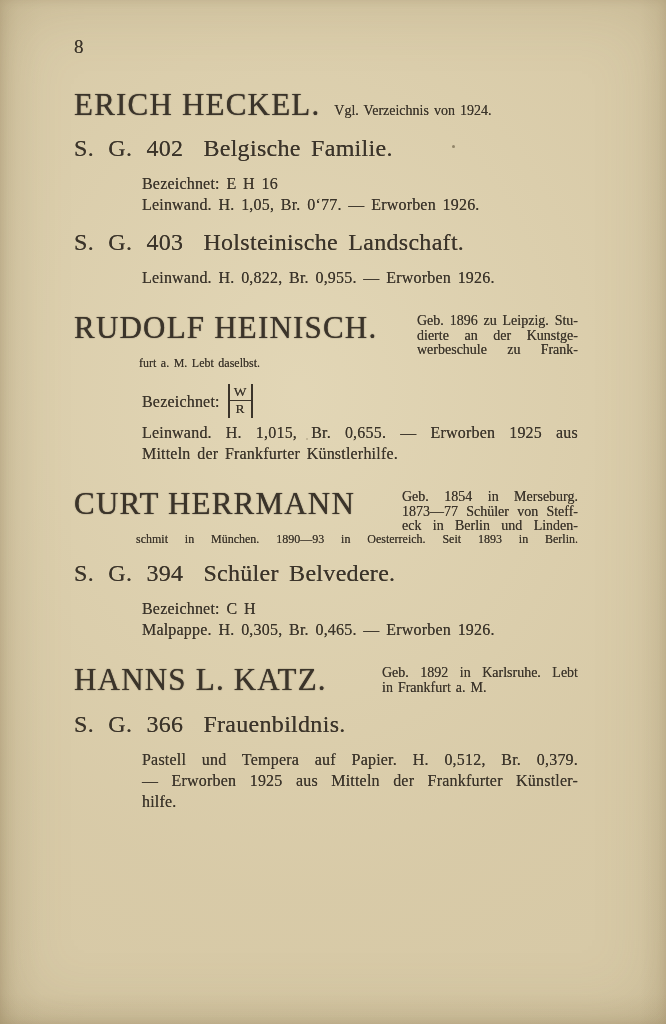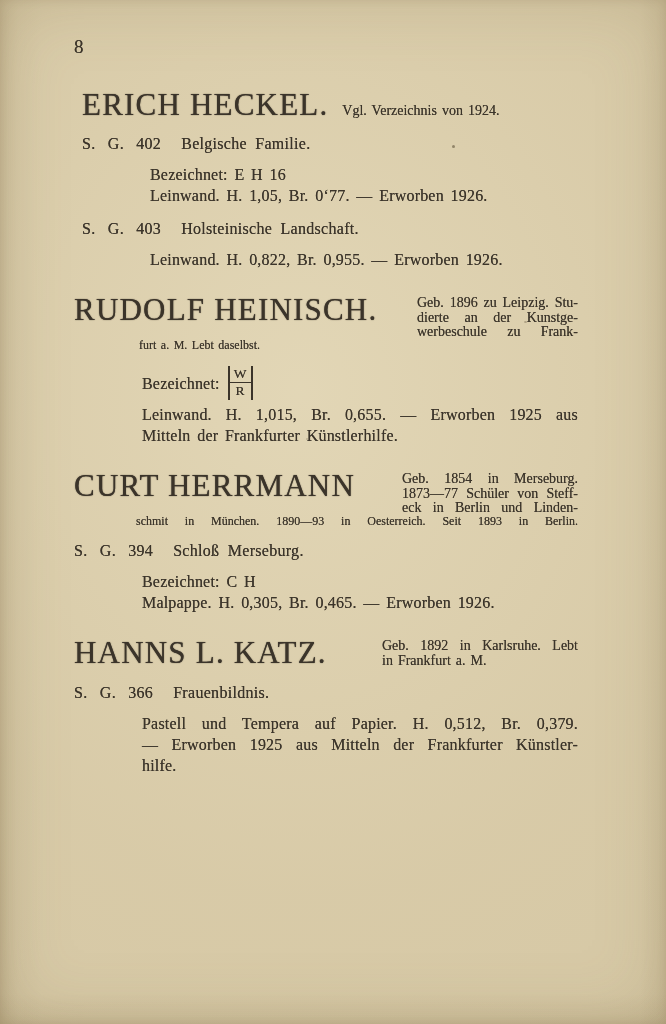--- a/index.html
+++ b/index.html
@@ -61,25 +61,25 @@
     margin-top: -2px;
     word-spacing: 1.5px;
     text-shadow: 0 0 0.4px rgba(59,52,42,0.8);
   }
   .cont-indent-65 { padding-left: 65px; }
   .cont-indent-62 { padding-left: 62px; }
   .bio-continuation.j { text-align: justify; text-align-last: justify; }
   
   .entry-works { margin-top: 14px; }
   .entry { margin-top: 23px; }
-  .entry:first-of-type { margin-top: 0; margin-left: 8px; }
+  .entry:first-of-type { margin-top: 0; }
   .work { margin-top: 14px; }
   .work:first-child { margin-top: 0; }
   .work-heading {
-    font-size: 16px;
+    font-size: 24px;
     word-spacing: 4px;
     letter-spacing: 0.3px;
     text-shadow: 0 0 0.6px rgba(59,52,42,0.85);
   }
   .catalog-no { word-spacing: 8px; margin-right: 20px; }
   .work-details {
     margin-left: 68px;
     margin-top: 11px;
     font-size: 16px;
     line-height: 21px;
@@ -183,21 +183,21 @@
         <div class="artist-bio bio-fill bio-w176">
           <div class="bio-line j">Geb. 1854 in Merseburg.</div>
           <div class="bio-line j">1873—77 Schüler von Steff-</div>
           <div class="bio-line j">eck in Berlin und Linden-</div>
         </div>
       </div>
       <div class="bio-continuation cont-indent-62 j">schmit in München. 1890—93 in Oesterreich. Seit 1893 in Berlin.</div>
       <div class="entry-works">
         <article class="work">
           <div class="work-heading">
-            <span class="catalog-no">S. G. 394</span><span class="work-title">Schloß Merseburg.</span>
+            <span class="catalog-no">S. G. 394</span><span class="work-title">Schüler Belvedere.</span>
           </div>
           <div class="work-details">
             <div class="detail-line">Bezeichnet: C H</div>
             <div class="detail-line">Malpappe. H. 0,305, Br. 0,465. — Erworben 1926.</div>
           </div>
         </article>
       </div>
     </section>
 
     <section class="entry">

